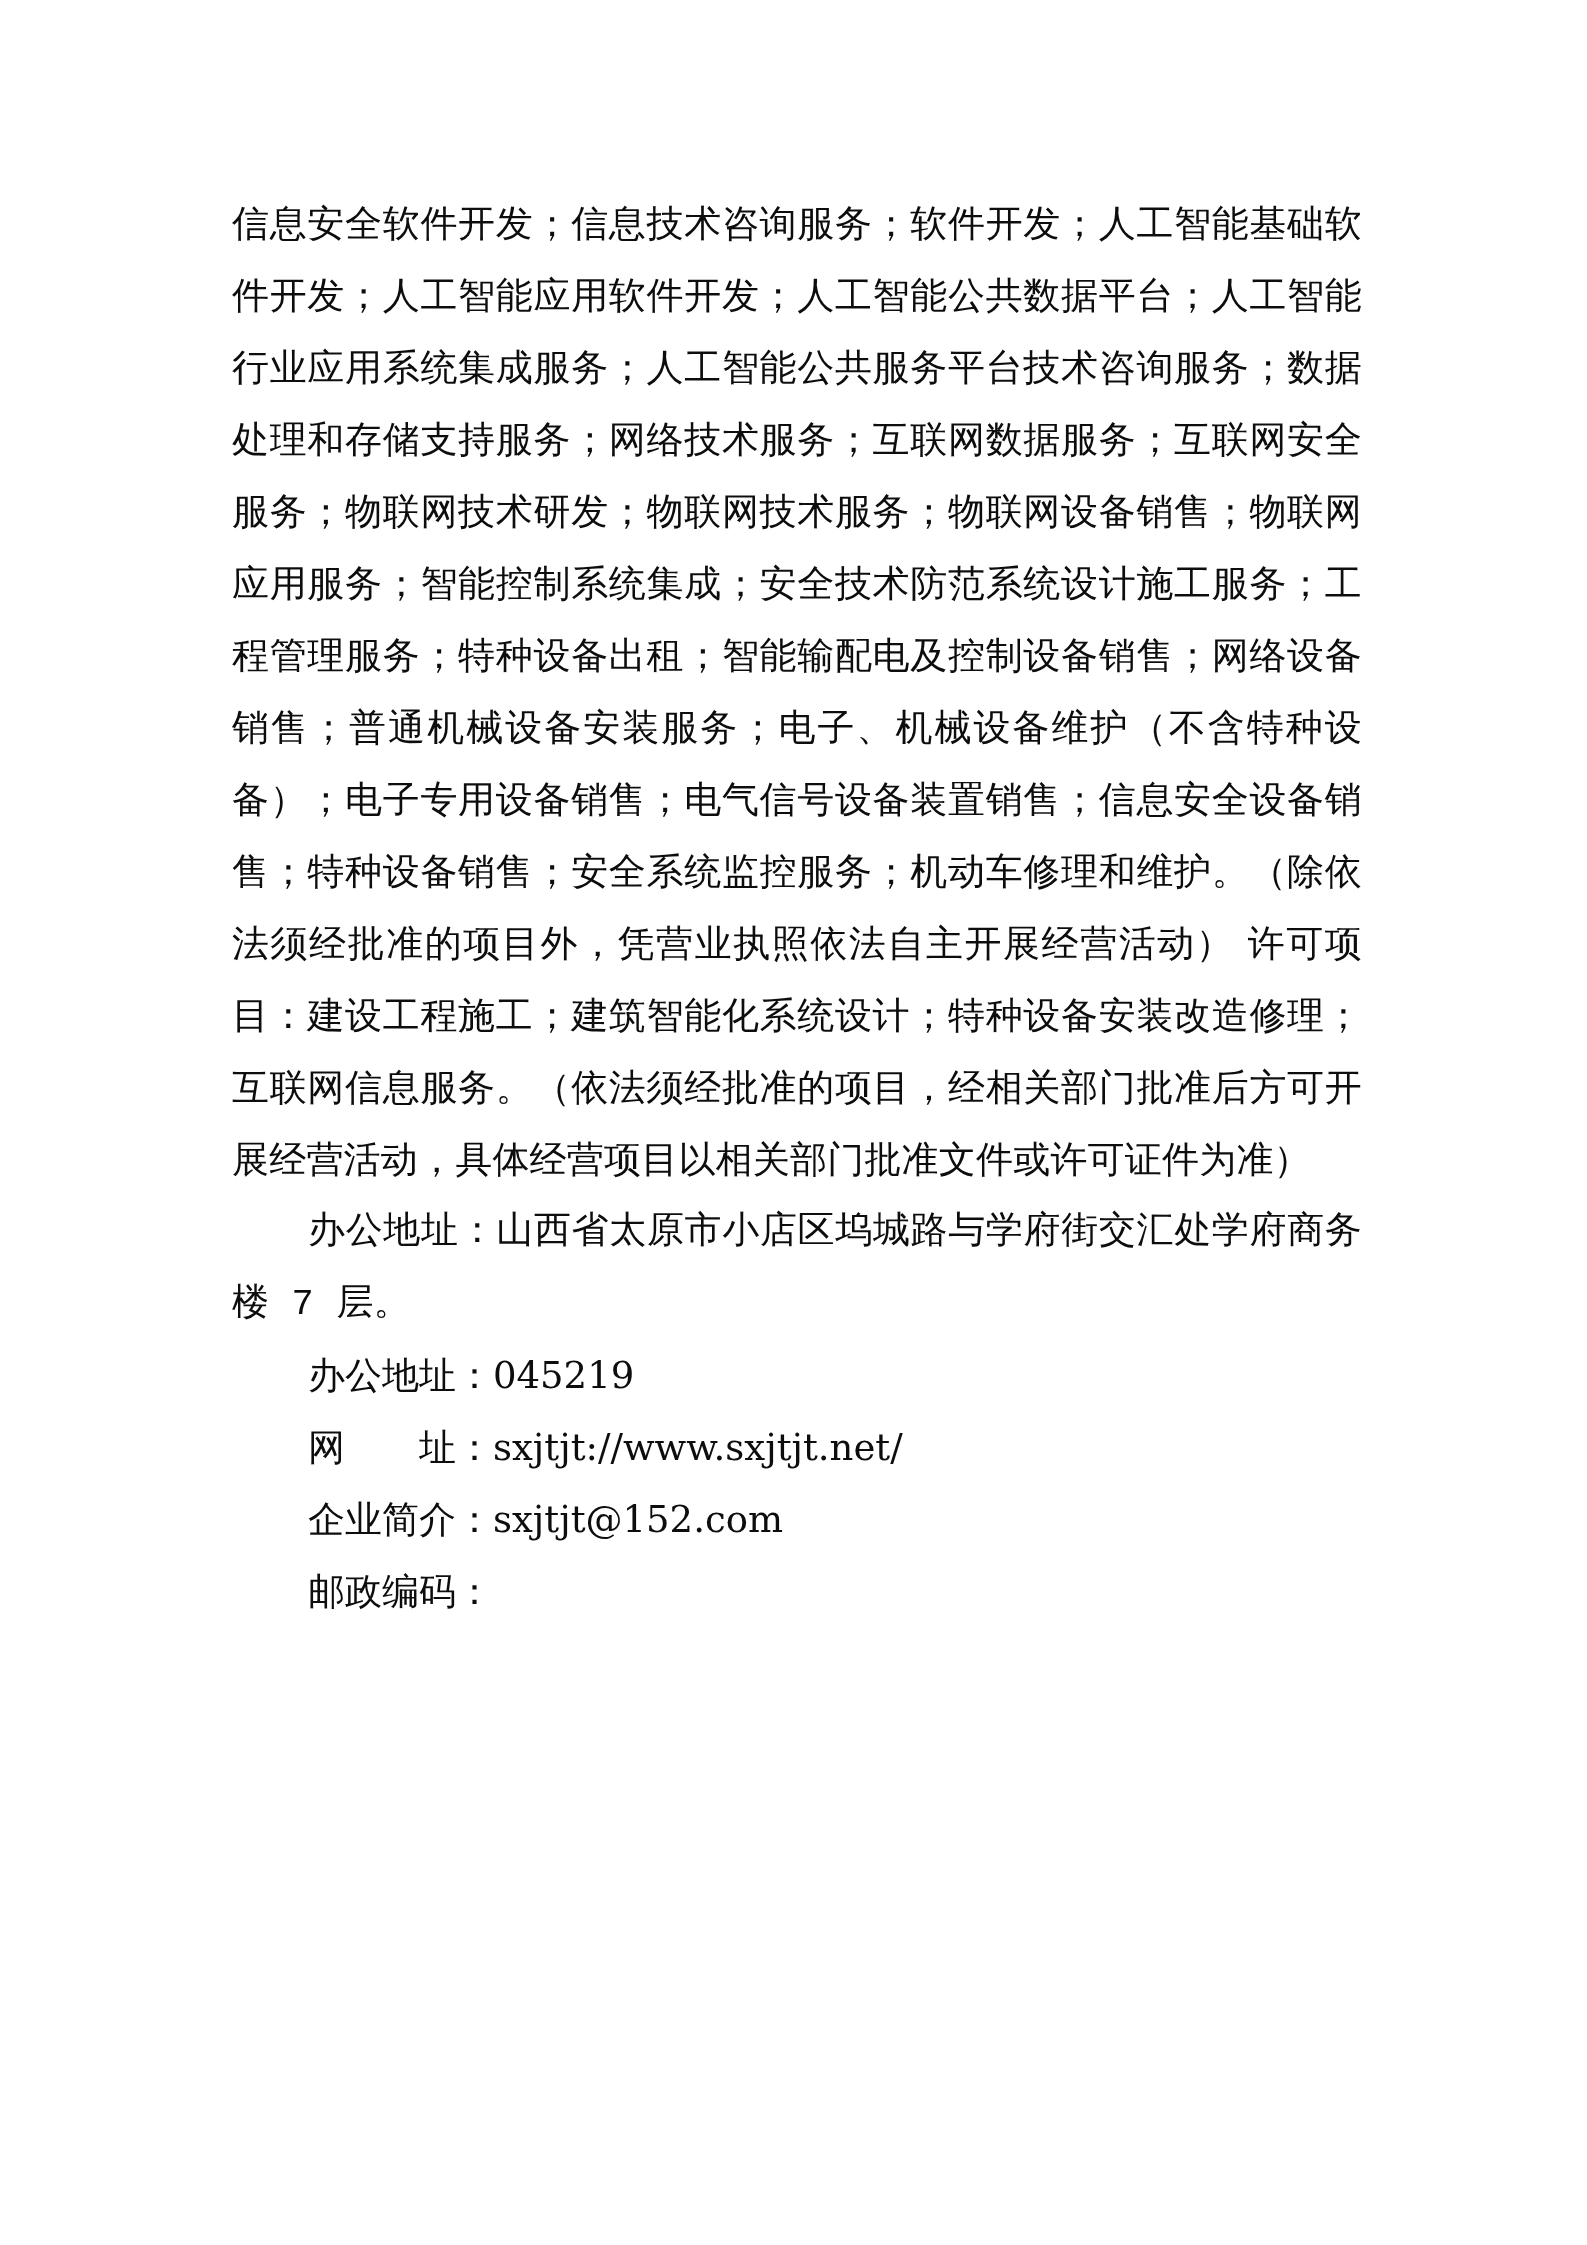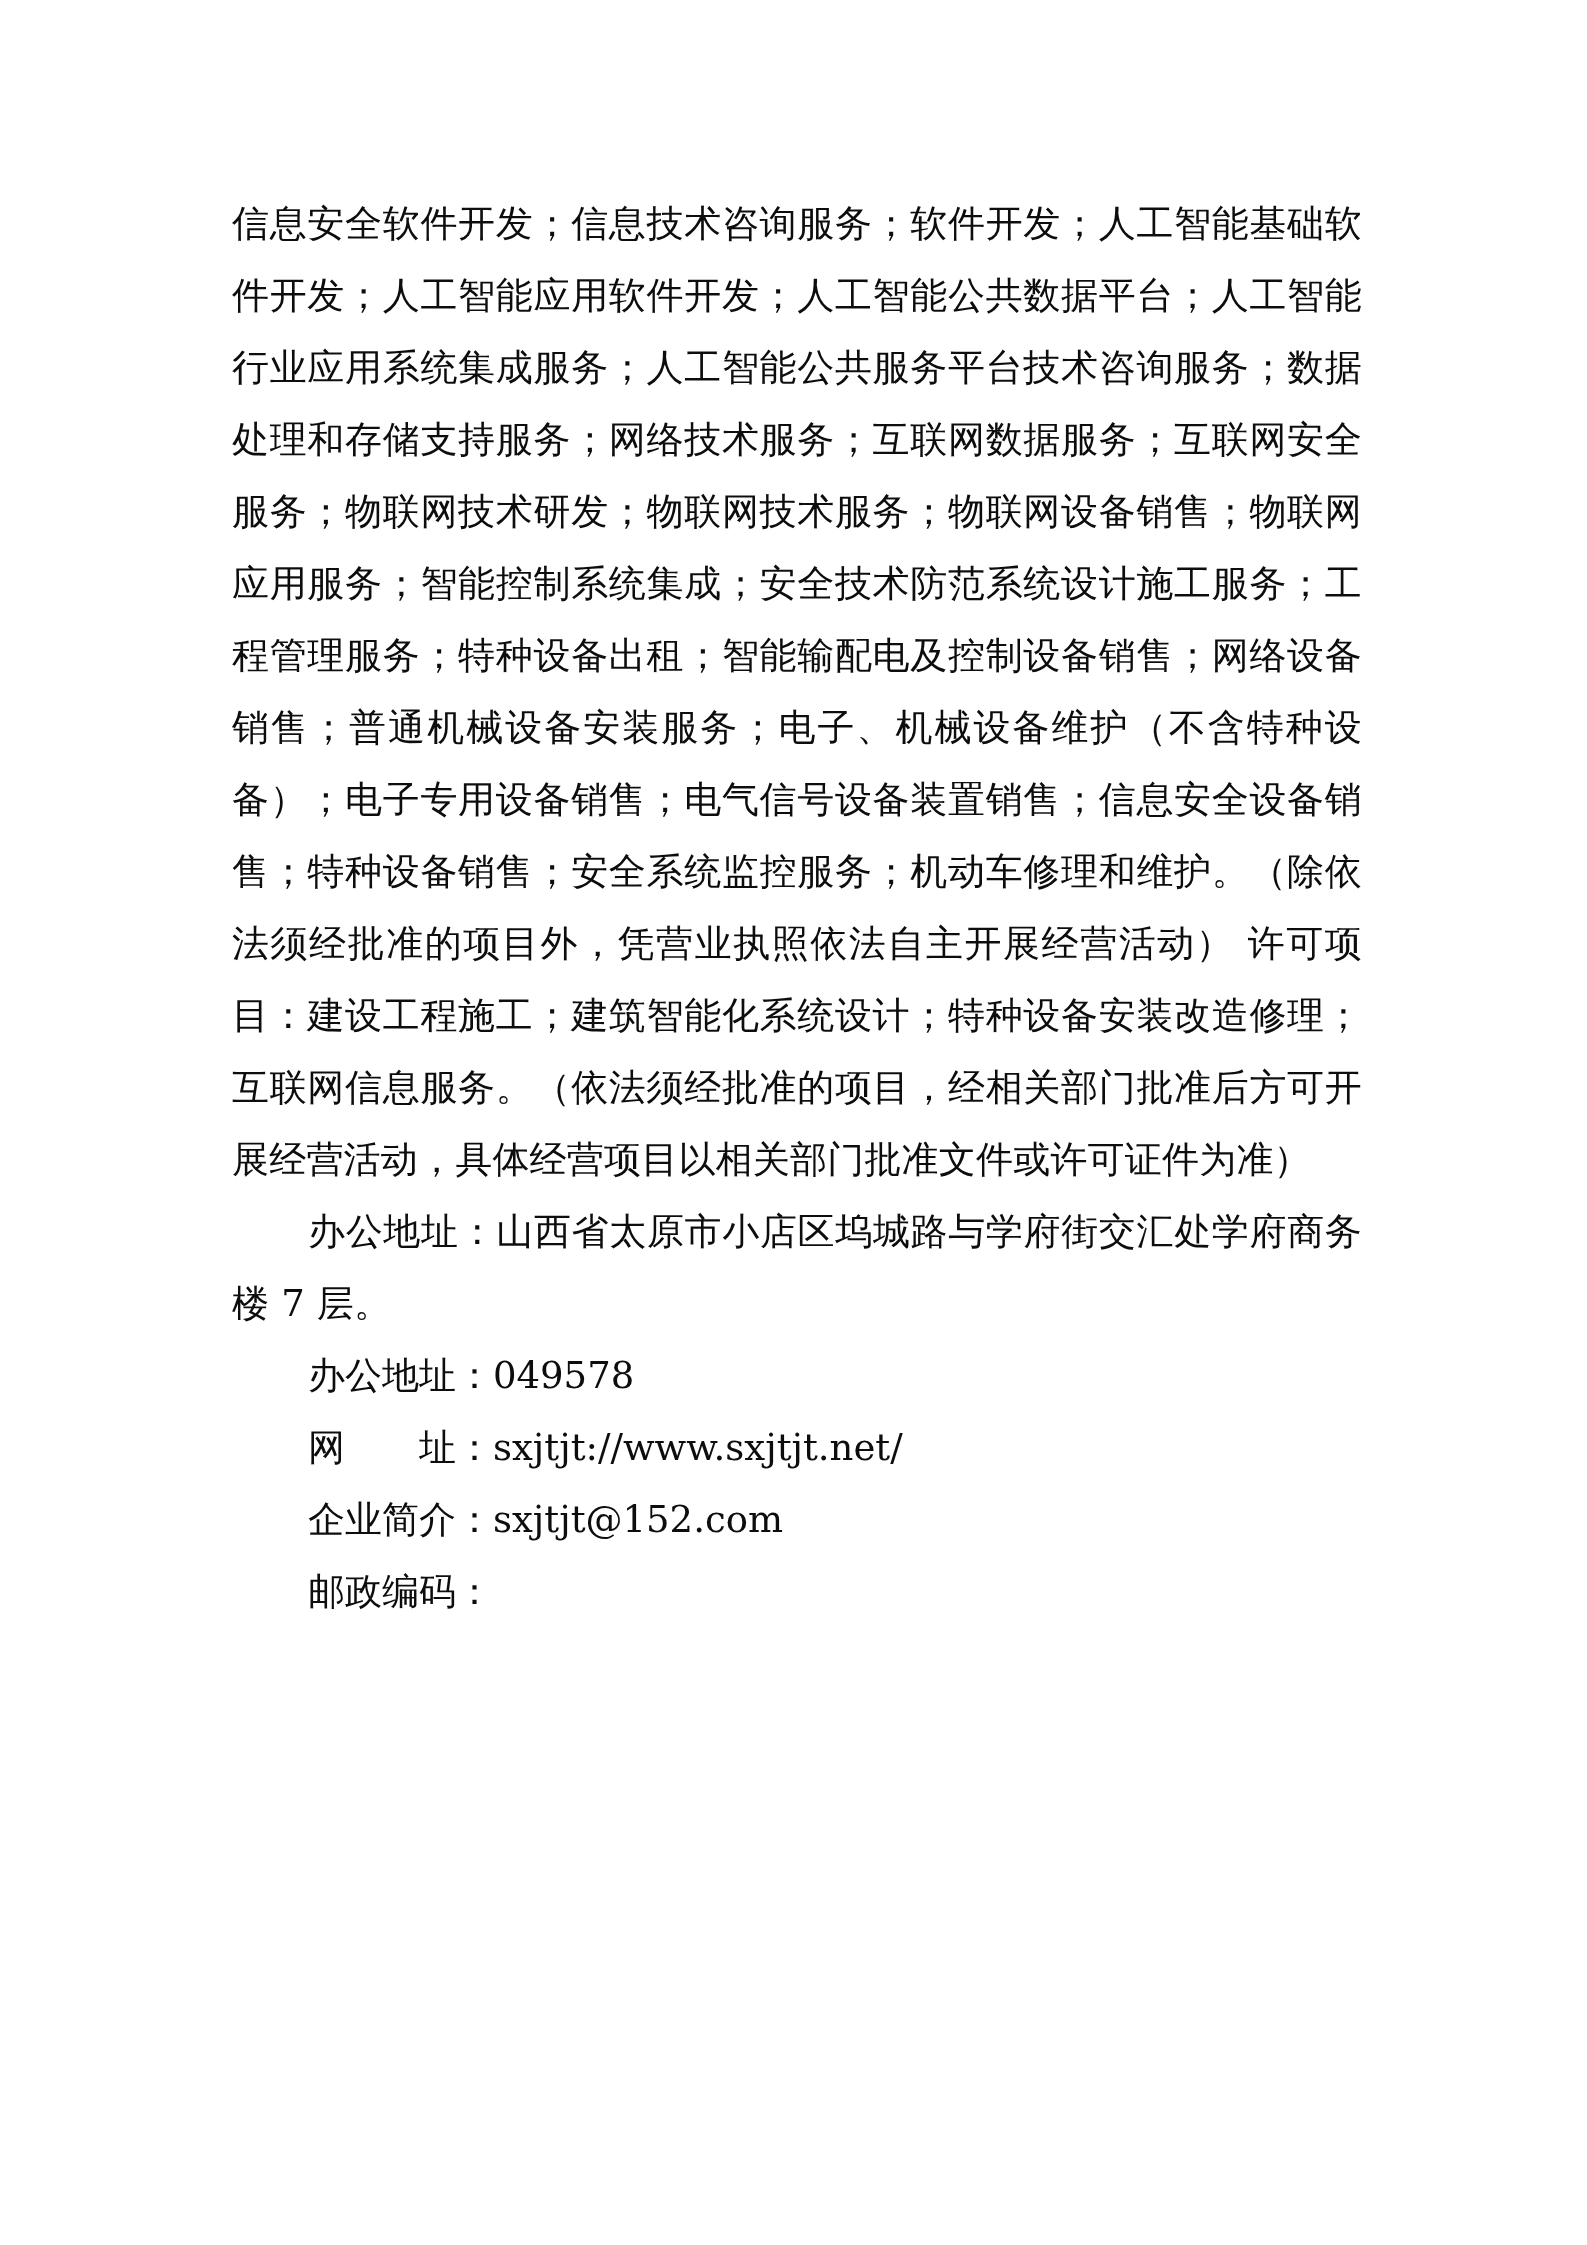--- a/index.html
+++ b/index.html
@@ -29,20 +29,21 @@
     line-height: 72px;
     color: #0d0d0d;
     text-align: justify;
     text-justify: inter-ideograph;
     margin: 0;
     letter-spacing: 0.2px;
     white-space: pre-wrap;
   }
   .para.indent {
     text-indent: 76px;
+    font-family: Liberation Mono, monospace;
   }
   .label-line {
     font-family: "DejaVu Serif", "Liberation Serif", serif;
     font-size: 37px;
     line-height: 72px;
     color: #0d0d0d;
     text-indent: 76px;
     margin: 0;
     white-space: pre;
   }
@@ -53,21 +54,21 @@
 </head>
 <body>
 
 <div class="page">
   <div class="content">
 
     <p class="para">信息安全软件开发；信息技术咨询服务；软件开发；人工智能基础软件开发；人工智能应用软件开发；人工智能公共数据平台；人工智能行业应用系统集成服务；人工智能公共服务平台技术咨询服务；数据处理和存储支持服务；网络技术服务；互联网数据服务；互联网安全服务；物联网技术研发；物联网技术服务；物联网设备销售；物联网应用服务；智能控制系统集成；安全技术防范系统设计施工服务；工程管理服务；特种设备出租；智能输配电及控制设备销售；网络设备销售；普通机械设备安装服务；电子、机械设备维护（不含特种设备）；电子专用设备销售；电气信号设备装置销售；信息安全设备销售；特种设备销售；安全系统监控服务；机动车修理和维护。（除依法须经批准的项目外，凭营业执照依法自主开展经营活动） 许可项目：建设工程施工；建筑智能化系统设计；特种设备安装改造修理；互联网信息服务。（依法须经批准的项目，经相关部门批准后方可开展经营活动，具体经营项目以相关部门批准文件或许可证件为准）</p>
 
     <p class="para indent"><span>办公地址：</span><span>山西省太原市小店区坞城路与学府街交汇处学府商务楼 7 层。</span></p>
 
-    <p class="label-line"><span>办公地址：</span><span>049578</span></p>
+    <p class="label-line"><span>办公地址：</span><span>045219</span></p>
 
     <p class="label-line"><span>网　　址：</span><span class="mono-ish">sxjtjt://www.sxjtjt.net/</span></p>
 
     <p class="label-line"><span>企业简介：</span><span class="mono-ish">sxjtjt@152.com</span></p>
 
     <p class="label-line"><span>邮政编码：</span></p>
 
 
   </div>
 </div>

